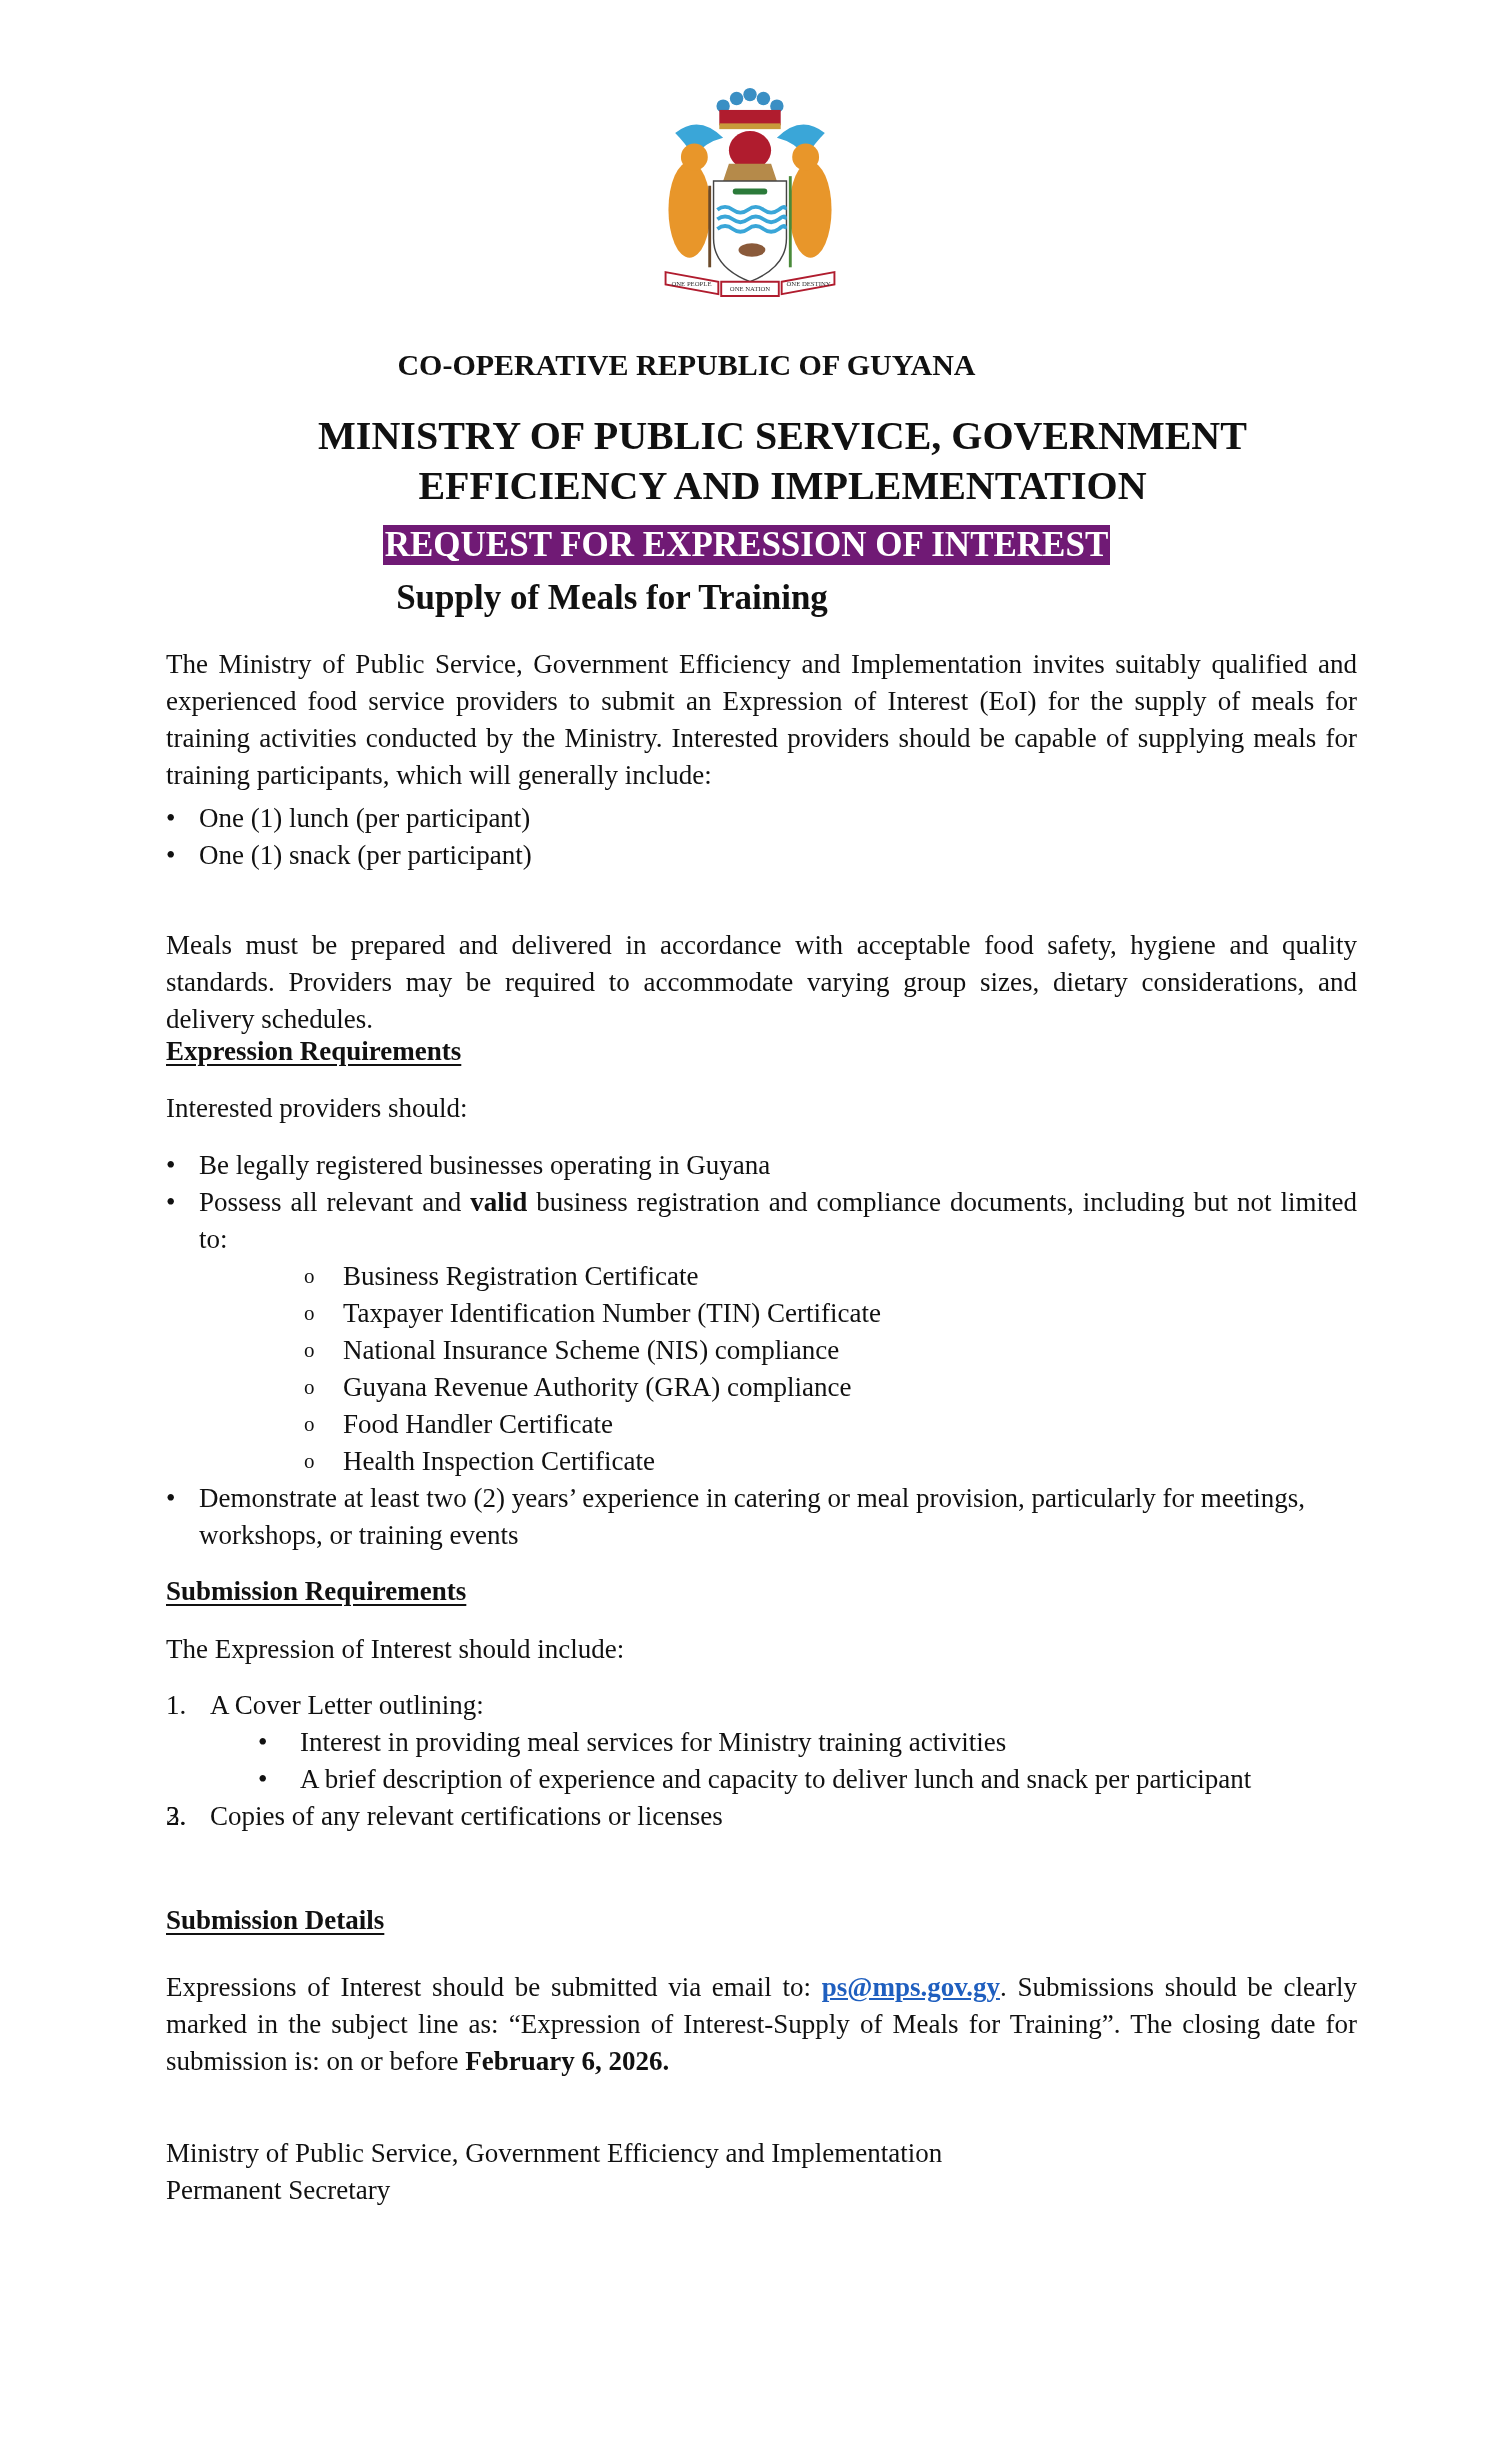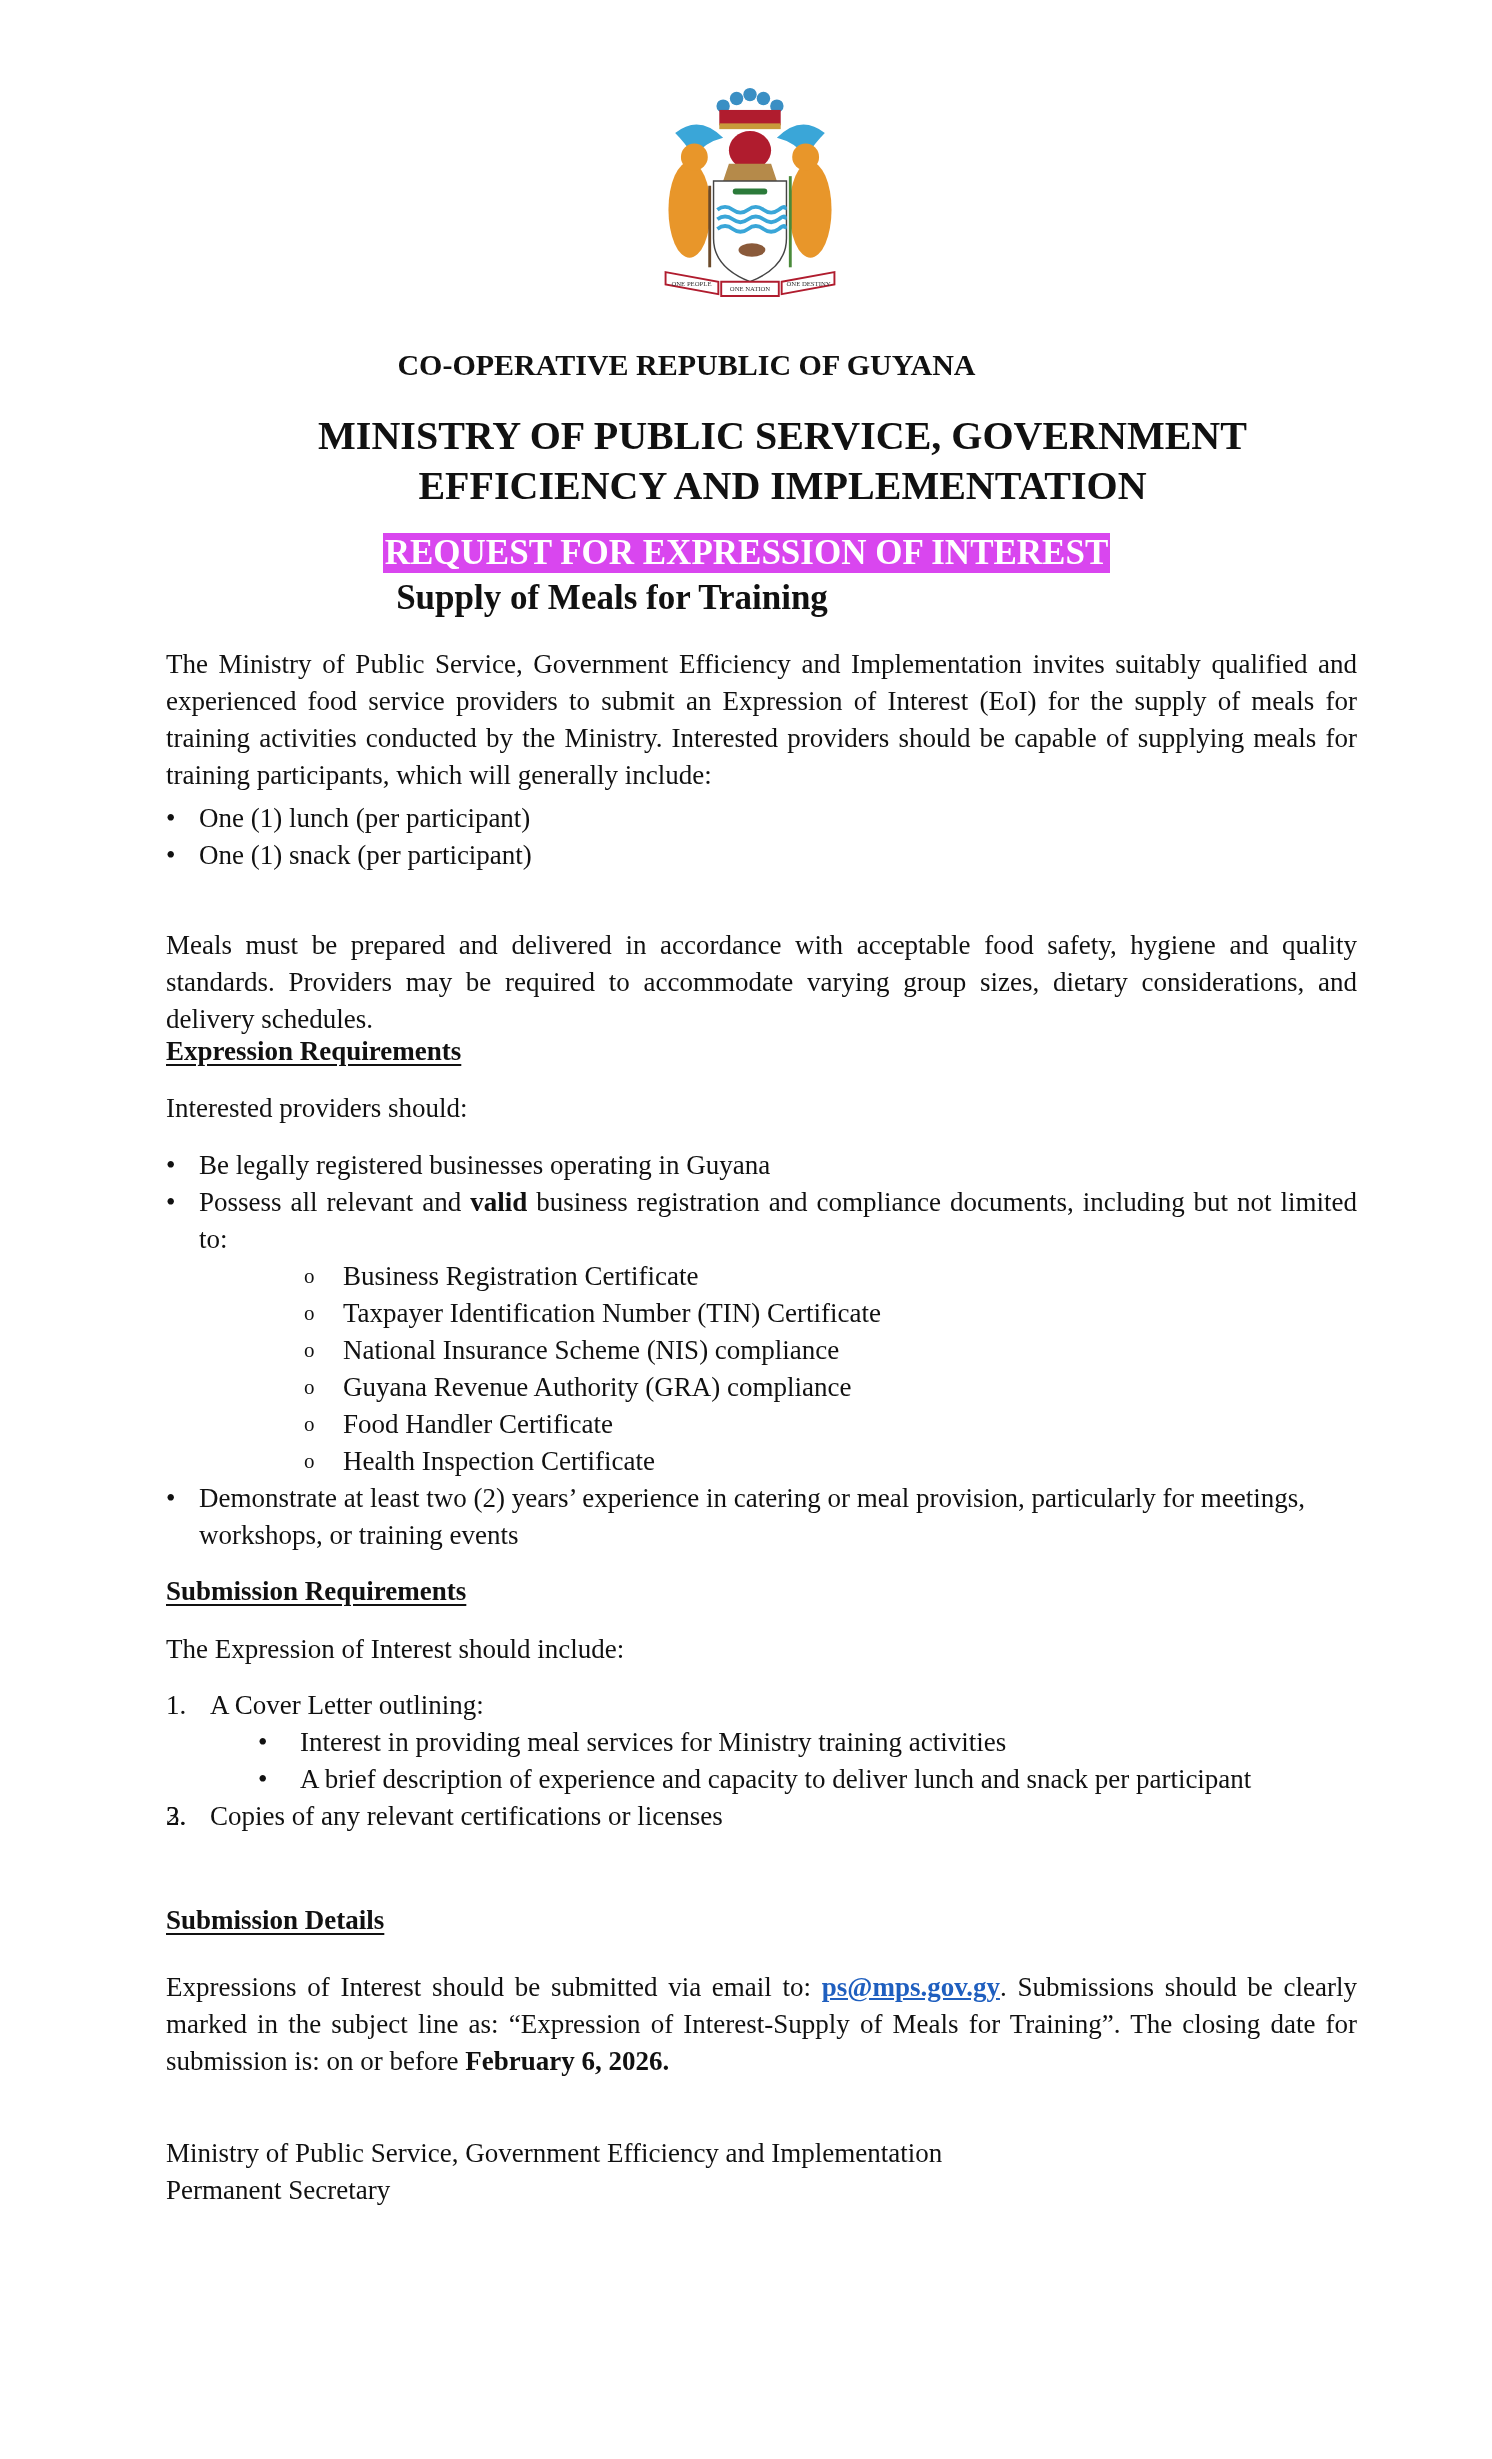--- a/index.html
+++ b/index.html
@@ -14,22 +14,22 @@
     .republic {
       position: absolute; left: 0; width: 1373px; top: 348px;
       font-weight: bold; font-size: 30px; text-align: center; letter-spacing: 0px;
     }
     .ministry {
       position: absolute; left: 0; width: 1493px; top: 411px;
       font-weight: bold; font-size: 40px; line-height: 50px; text-align: center; padding-left: 36px;
     }
     .rfe-wrap { position: absolute; left: 0; width: 1493px; top: 525px; text-align: center; }
     .rfe {
-      display: inline-block; background: #d946ef; color: #fff; font-weight: bold;
-      font-size: 35px; line-height: 40px; padding: 0 1.9px; margin-top: 8px;
+      display: inline-block; background: #701a75; color: #fff; font-weight: bold;
+      font-size: 35px; line-height: 40px; padding: 0 1.9px;
     }
     .subject {
       position: absolute; left: 0; width: 1224px; top: 578px;
       font-weight: bold; font-size: 35px; text-align: center;
     }
     .body-text { font-size: 27px; line-height: 37px; text-align: justify; }
     .abs { position: absolute; left: 166px; width: 1191px; }
     .bullet-list { list-style: none; margin: 0; padding: 0; }
     .bullet-list li { position: relative; padding-left: 33px; font-size: 27px; line-height: 37px; }
     .bullet-list li .mark { position: absolute; left: 0; top: 0; }

